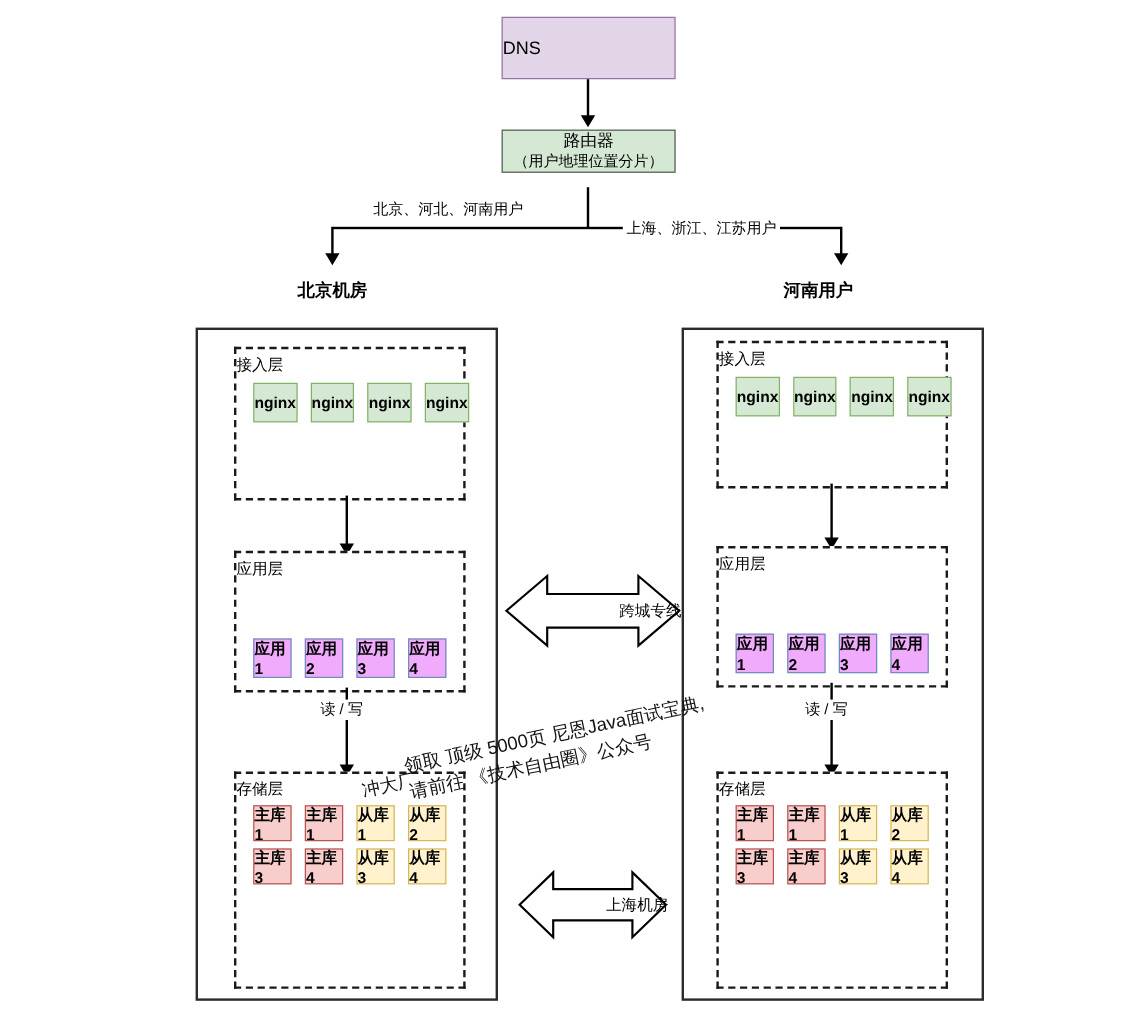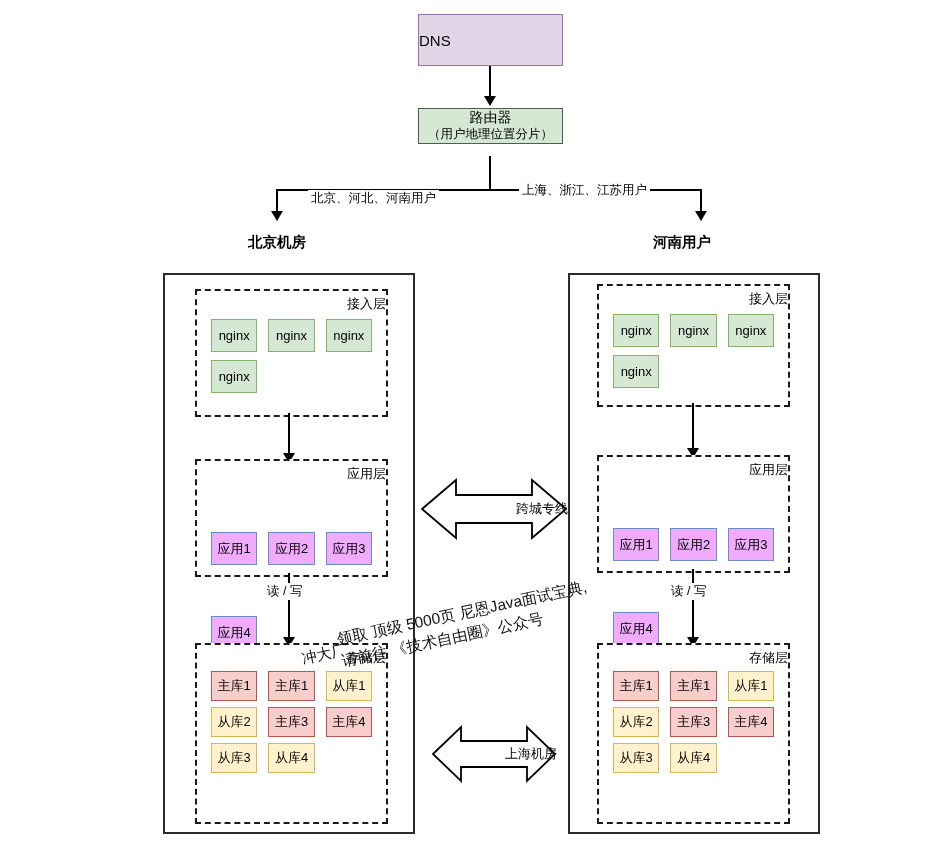--- a/index.html
+++ b/index.html
@@ -68,30 +68,31 @@
   .dc-frame.left  { left: 163px; }
   .dc-frame.right { left: 568px; }
 
   
   .layer {
     position: absolute;
     border: 2.2px dashed #1a1a1a;
     background: #ffffff;
   }
   .layer-title {
-    text-align: right;
+    text-align: left;
     font-size: 13px;
     margin-top: 6px;
     line-height: 1;
   }
   .layer-grid {
     display: grid;
-    grid-template-columns: 1fr 1fr 1fr;
+    grid-template-columns: 1fr 1fr 1fr 1fr;
     gap: 8px 11px;
     padding: 9px 14px 12px 14px;
+    font-weight: bold;
   }
   .cell {
     height: 31px;
     display: flex; align-items: center; justify-content: center;
     font-size: 13px;
     border-width: 1.6px;
     border-style: solid;
   }
   .cell.nginx { background: #d5e8d4; border-color: #82b366; }
   .cell.app   { background: #f0abfc; border-color: #6c8ebf; margin-top: 43px; }
@@ -155,21 +156,21 @@
     <span class="l1">路由器</span>
     <span class="l2">（用户地理位置分片）</span>
   </div>
 
   <div class="abs vline" style="left:489px; top:156px; height:34px;"></div>
 
   <div class="abs hline" style="left:277px; top:189px; width:424px;"></div>
 
   <div class="abs vline" style="left:276px; top:189px; height:24px;"></div>
   <div class="abs arrowhead-down" style="left:271px; top:211px;"></div>
-  <div class="abs edge-label" style="left:308px; top:190px;">北京、河北、河南用户</div>
+  <div class="abs edge-label" style="left:308px; top:166px;">北京、河北、河南用户</div>
 
   <div class="abs vline" style="left:700px; top:189px; height:24px;"></div>
   <div class="abs arrowhead-down" style="left:695px; top:211px;"></div>
   <div class="abs edge-label" style="left:519px; top:182px;">上海、浙江、江苏用户</div>
 
   <div class="abs dc-title" style="left:217px; top:233px;">北京机房</div>
   <div class="abs dc-title" style="left:622px; top:233px;">河南用户</div>
 
   <div class="abs dc-frame left"></div>
 

